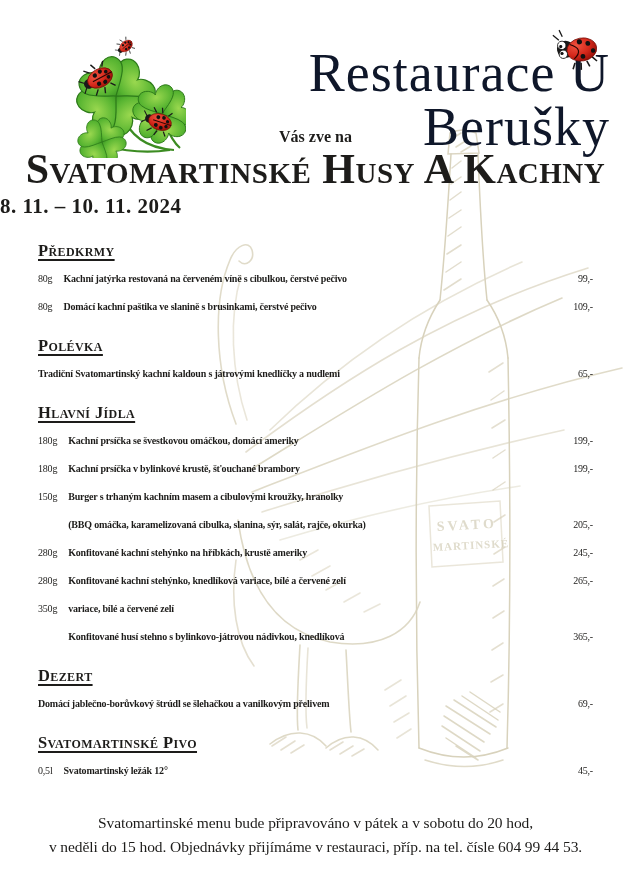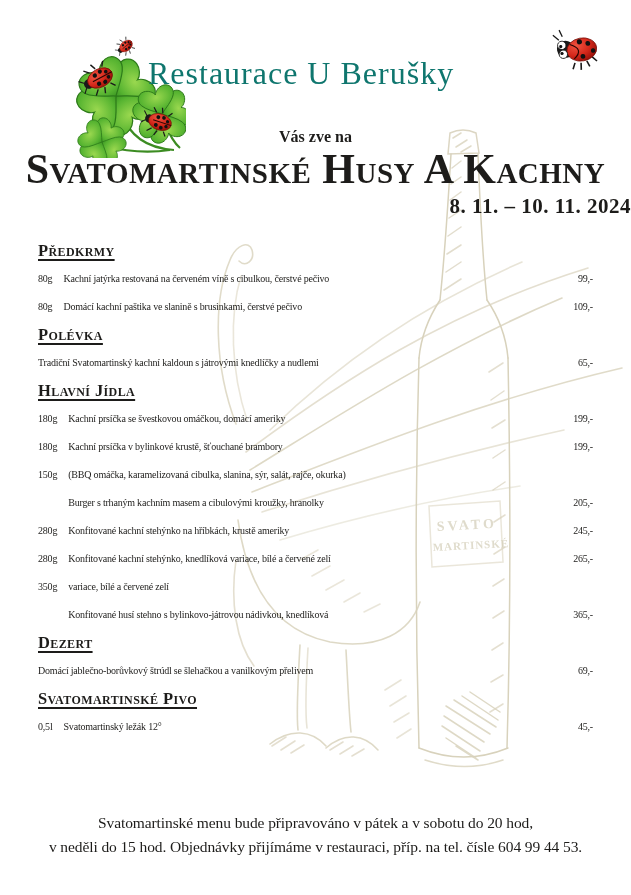--- a/index.html
+++ b/index.html
@@ -8,45 +8,45 @@
     overflow:hidden; font-family:"Liberation Serif","DejaVu Serif",serif;
     color:#1d1c1a;
   }
   
   .watermark{position:absolute; left:0; top:0; z-index:0;}
   
   .header{position:relative; height:232px; z-index:1;}
   .clover-logo{position:absolute; left:28px; top:20px;}
   .brand{
     position:absolute; left:148px; top:46px; width:462px;
-    text-align:left; font-size:32px; line-height:54px;
-    letter-spacing:1px; color:#0f766e; font-weight:normal;
+    text-align:right; font-size:54px; line-height:54px;
+    letter-spacing:1px; color:#0f172a; font-weight:normal;
   }
   .ladybug-right{position:absolute; left:551px; top:25px;}
   .tagline{position:absolute; top:128px; left:0; right:0; text-align:center;
     font-weight:bold; font-size:16px;}
   .event-title{position:absolute; top:147px; left:0; right:0; text-align:center;
     font-weight:bold; font-size:42px; line-height:44px; font-variant:small-caps;
     letter-spacing:0.5px;}
-  .event-dates{position:absolute; top:194px; left:0; right:0; text-align:right;
+  .event-dates{position:absolute; top:194px; left:0; right:0; text-align:left;
     font-weight:bold; font-size:21px; letter-spacing:0.5px;}
   
   .menu{position:relative; z-index:1; padding:0 38px;}
-  .sec{}
+  .sec{margin-top:11px;}
   .sec.first{margin-top:5px;}
   .sec-title{
     font-weight:bold; font-size:16.5px; line-height:28px;
     font-variant:small-caps; letter-spacing:0.4px;
     text-decoration:underline; text-underline-offset:3px;
     text-decoration-thickness:1.5px;
   }
   .item{display:flex; align-items:flex-start; font-size:10px;
     line-height:28px; letter-spacing:-0.2px;}
   .w{white-space:nowrap; margin-right:11px;}
-  .desc{flex:1; min-width:0;}
+  .desc{flex:1; min-width:0;font-weight:bold;}
   .line{white-space:nowrap;}
   .price{margin-left:8px; min-width:42px; text-align:right;
     white-space:nowrap; align-self:flex-end;}
   
   .footer{position:absolute; z-index:1; top:811px; left:0; right:0;
     text-align:center; font-size:15.5px; line-height:23.5px; letter-spacing:-0.1px;}
 </style>
 </head>
 <body>
 
@@ -215,22 +215,22 @@
         <span class="price">199,-</span>
       </div>
       <div class="item">
         <span class="w">180g</span>
         <span class="desc"><span class="line">Kachní prsíčka v bylinkové krustě, šťouchané brambory</span></span>
         <span class="price">199,-</span>
       </div>
       <div class="item">
         <span class="w">150g</span>
         <span class="desc">
+          <span class="line" style="display:block">Burger s trhaným kachním masem a cibulovými kroužky, hranolky</span>
           <span class="line" style="display:block">(BBQ omáčka, karamelizovaná cibulka, slanina, sýr, salát, rajče, okurka)</span>
-          <span class="line" style="display:block">Burger s trhaným kachním masem a cibulovými kroužky, hranolky</span>
         </span>
         <span class="price">205,-</span>
       </div>
       <div class="item">
         <span class="w">280g</span>
         <span class="desc"><span class="line">Konfitované kachní stehýnko na hříbkách, krustě ameriky</span></span>
         <span class="price">245,-</span>
       </div>
       <div class="item">
         <span class="w">280g</span>

